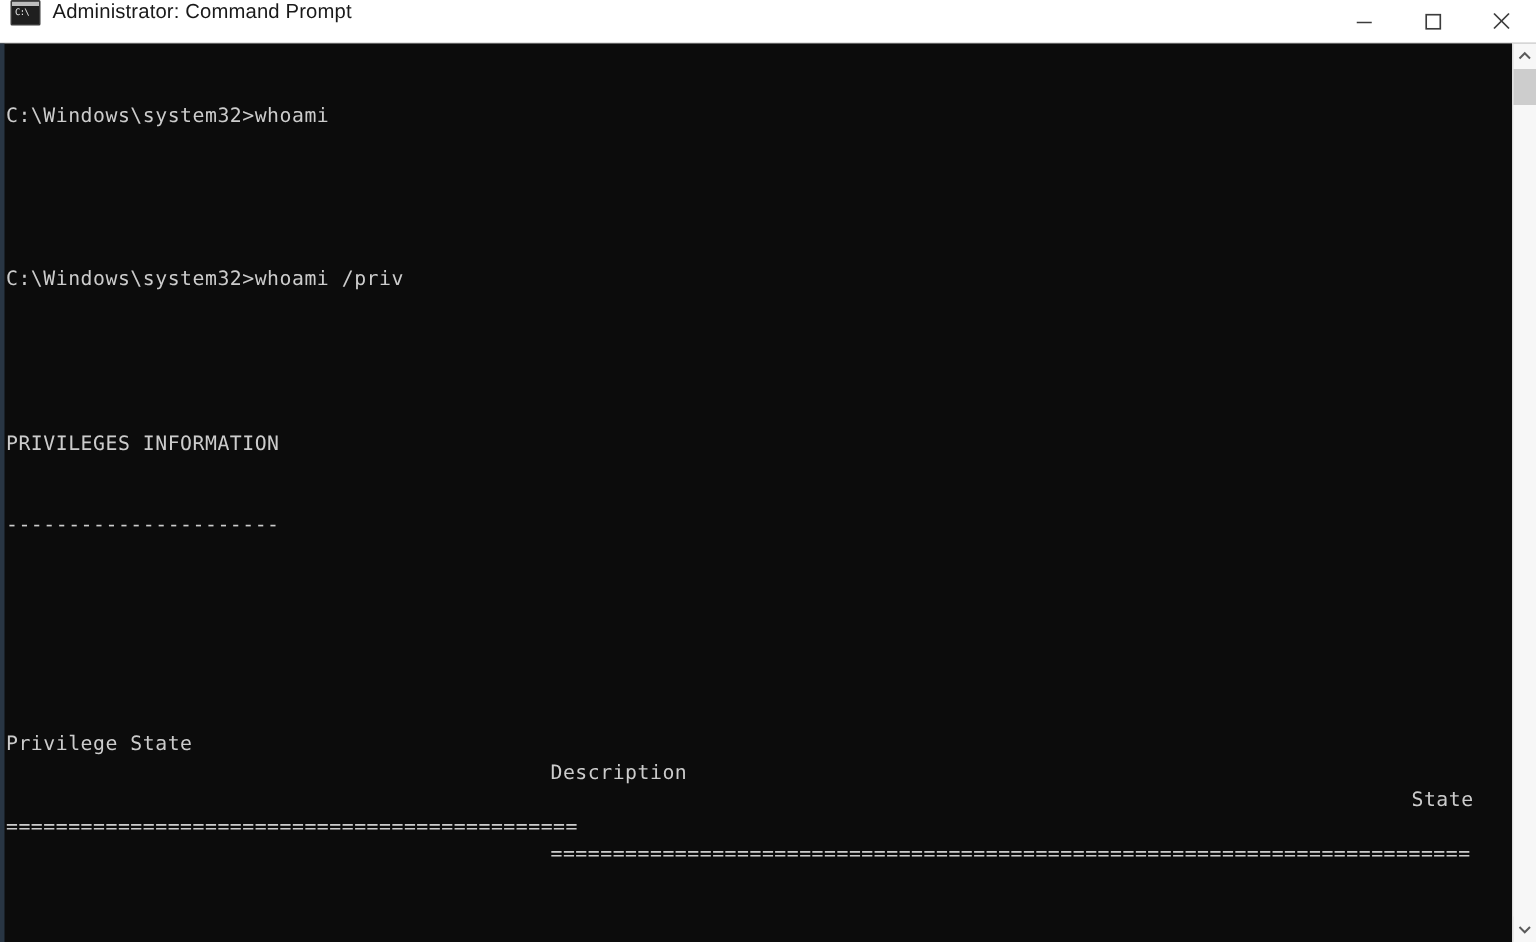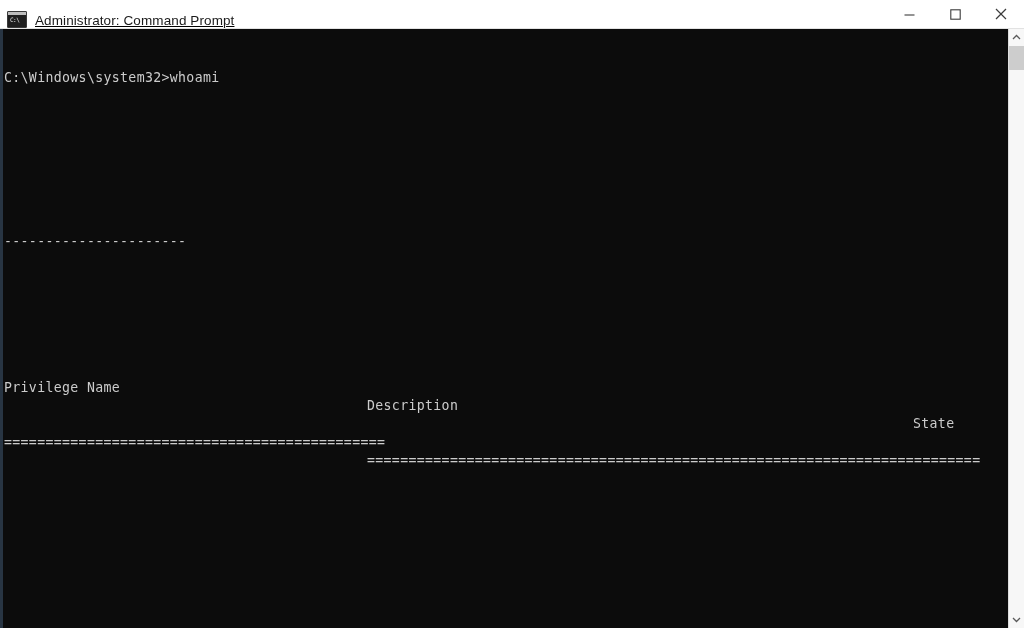--- a/index.html
+++ b/index.html
@@ -18,23 +18,22 @@
 
   
   .titlebar {
     position: absolute;
     top: 0; left: 0;
     width: 1024px;
     height: 29px;
     background: #ffffff;
     border-bottom: 1px solid #e2e2e2;
     display: flex;
-    align-items: flex-end;
+    align-items: flex-start;
     box-sizing: border-box;
-    text-decoration: underline;
   }
   .tb-icon {
     width: 18px;
     height: 15px;
     margin-left: 7px;
     margin-right: 8px;
     background: #1f1f1f;
     border: 1px solid #3a3a3a;
     border-radius: 1px;
     position: relative;
@@ -106,21 +105,21 @@
     font-size: 13.2px;
     line-height: 18.25px;
     color: #cccccc;
     white-space: pre;
     letter-spacing: 0.35px;
   }
   .term .ln { display: block; height: 18.25px; }
   .row { display: block; height: 18.25px; position: relative; }
   .c-name { position: absolute; left: 0; }
   .c-desc { position: absolute; left: 363px; }
-  .c-state { position: absolute; left: 909px; }
+  .c-state { position: absolute; left: 937px; }
 
   
   .scrollbar {
     position: absolute;
     top: 29px;
     right: 0;
     width: 16px;
     height: 599px;
     background: #f7f7f7;
     border-left: 1px solid #dedede;
@@ -180,26 +179,28 @@
         <line x1="2" y1="2" x2="12" y2="12" stroke="#3c3c3c" stroke-width="1.15"></line>
         <line x1="12" y1="2" x2="2" y2="12" stroke="#3c3c3c" stroke-width="1.15"></line>
       </svg>
     </div>
   </div>
 
   <div class="console">
     <div class="term">
       <span class="ln">C:\Windows\system32&gt;whoami</span>
       <span class="ln"></span>
+      <span class="ln">C:\Windows\system32&gt;whoami /priv</span>
       <span class="ln"></span>
+      <span class="ln">PRIVILEGES INFORMATION</span>
       <span class="ln">----------------------</span>
       <span class="ln"></span>
 
       <span class="row">
-        <span class="c-name">Privilege Name</span>
+        <span class="c-name">Privilege State</span>
         <span class="c-desc">Description</span>
         <span class="c-state">State</span>
       </span>
       <span class="row">
         <span class="c-name">==============================================</span>
         <span class="c-desc">==========================================================================</span>
         
       </span>
 
       

